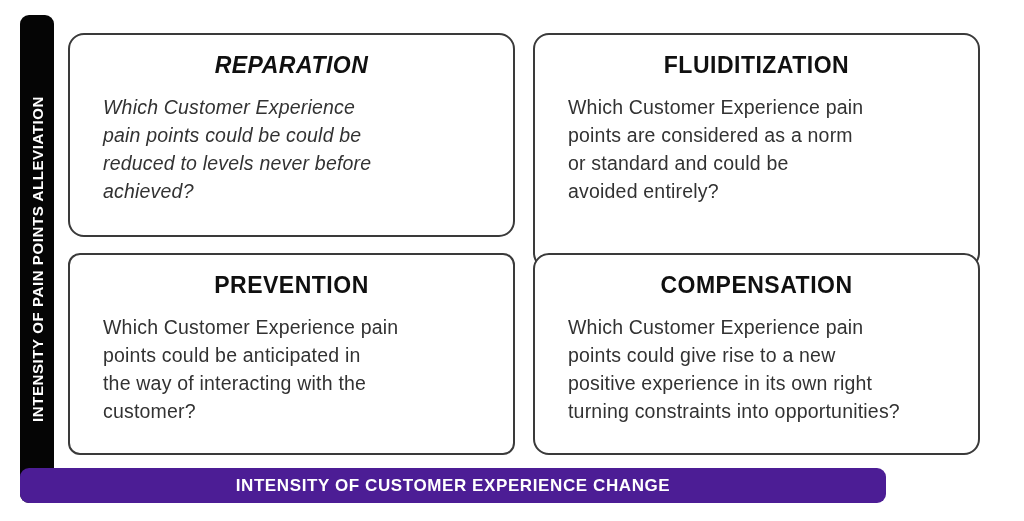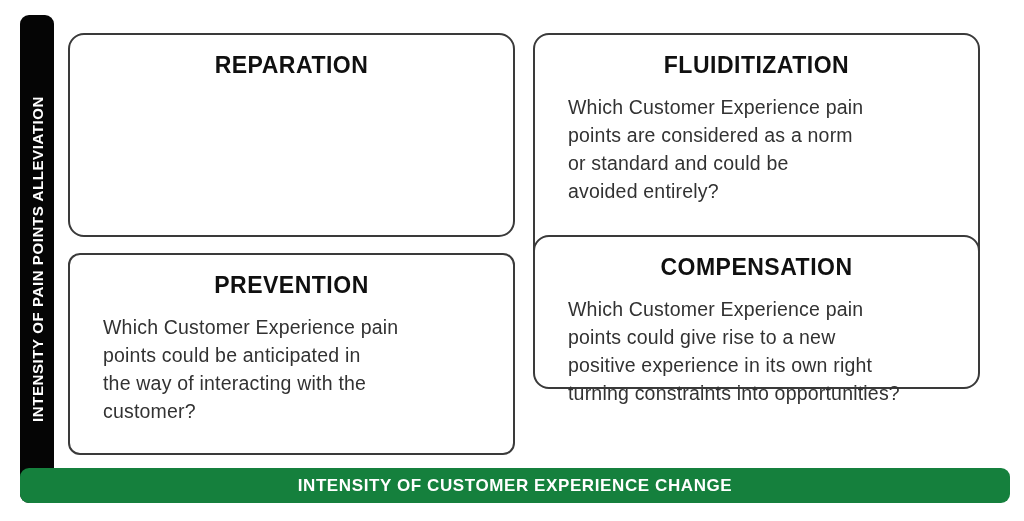--- a/index.html
+++ b/index.html
@@ -28,46 +28,46 @@
     transform: rotate(180deg);
     color: #ffffff;
     font-weight: bold;
     font-size: 15px;
     letter-spacing: 0.6px;
     white-space: nowrap;
   }
   .axis-x {
     position: absolute;
     left: 20px; top: 468px;
-    width: 990px; height: 35px;
-    background: #15803d;
+    width: 866px; height: 35px;
+    background: #4c1d95;
     border-radius: 9px;
     display: flex;
     align-items: center;
     justify-content: center;
   }
   .axis-x-label {
     color: #ffffff;
     font-weight: bold;
     font-size: 17px;
     letter-spacing: 0.6px;
     white-space: nowrap;
   }
   
   .quadrant {
     position: absolute;
     width: 447px;
     background: #ffffff;
     border: 2px solid #3a3a3a;
     border-radius: 16px;
   }
-  .q-tl { left: 68px;  top: 33px;  height: 204px; }
+  .q-tl { left: 68px;  top: 33px;  height: 204px; font-style: italic; }
   .q-tr { left: 533px; top: 33px;  height: 236px; }
   .q-bl { left: 68px;  top: 253px; height: 202px; border-radius: 12px; }
-  .q-br { left: 533px; top: 235px; height: 154px; }
+  .q-br { left: 533px; top: 253px; height: 202px; }
   .q-title {
     margin-top: 17px;
     text-align: center;
     font-weight: bold;
     font-size: 23px;
     letter-spacing: 0.5px;
     color: #101010;
   }
   .q-body {
     margin: 14px 16px 0 33px;
@@ -86,20 +86,24 @@
   <div class="axis-y">
     <span class="axis-y-label">INTENSITY OF PAIN POINTS ALLEVIATION</span>
   </div>
 
   <div class="axis-x">
     <span class="axis-x-label">INTENSITY OF CUSTOMER EXPERIENCE CHANGE</span>
   </div>
 
   <div class="quadrant q-tl">
     <div class="q-title">REPARATION</div>
+    <div class="q-body">Which Customer Experience
+pain points could be could be
+reduced to levels never before
+achieved?</div>
   </div>
 
   <div class="quadrant q-tr">
     <div class="q-title">FLUIDITIZATION</div>
     <div class="q-body">Which Customer Experience pain
 points are considered as a norm
 or standard and could be
 avoided entirely?</div>
   </div>
 

